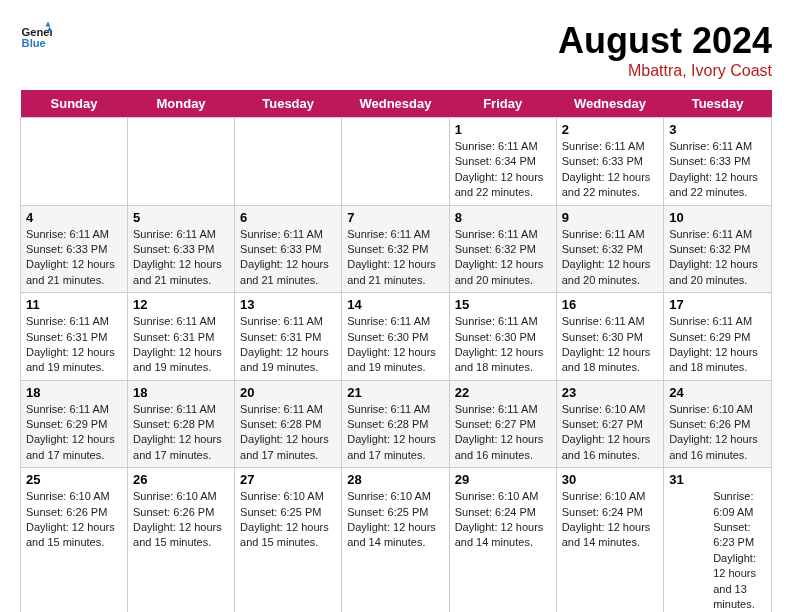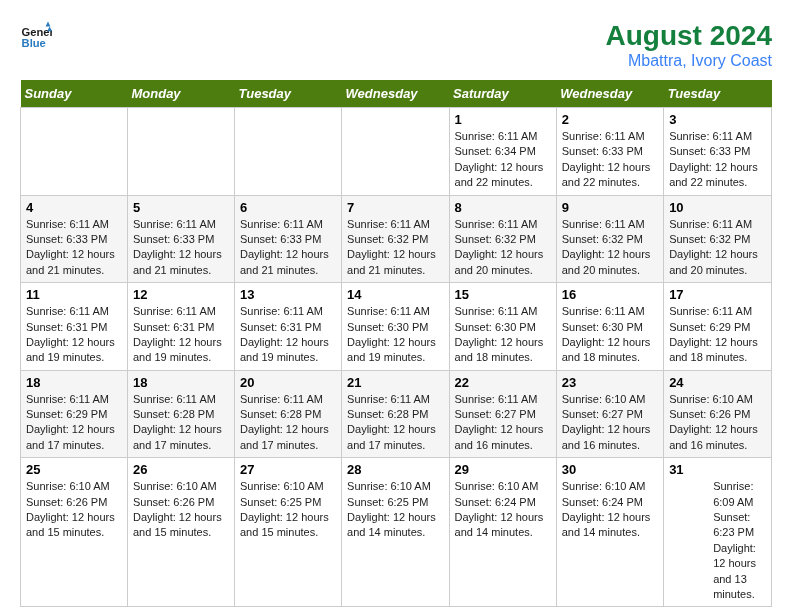--- a/index.html
+++ b/index.html
@@ -22,41 +22,40 @@
     }
     .logo-icon {
       width: 32px;
       height: 32px;
       margin-right: 4px;
     }
     .title-block {
       text-align: right;
     }
     .month-title {
-      font-size: 28px;
+      font-size: 36px;
       font-weight: bold;
-      color: #15803d;
+      color: #000000;
     }
     .location-title {
       font-size: 16px;
-      color: #3b82f6;
+      color: #b91c1c;
     }
     .calendar {
       width: 100%;
       border-collapse: collapse;
       font-size: 11px;
     }
     .calendar th {
-      background: #4d7c0f;
+      background: #be185d;
       color: #fff;
       padding: 6px 4px;
-      text-align: left;
+      text-align: center;
       font-size: 13px;
       font-weight: bold;
-      font-style: italic;
     }
     .calendar td {
       border: 1px solid #ccc;
       vertical-align: top;
       padding: 4px 5px;
       width: 108px;
       height: 85px;
       background: #fff;
     }
     .calendar tr:nth-child(even) td {
@@ -102,21 +101,21 @@
   </div>
 </div>
 
 <table class="calendar">
   <thead>
     <tr>
     <th>Sunday</th>
         <th>Monday</th>
         <th>Tuesday</th>
         <th>Wednesday</th>
-        <th>Saturday</th>
+        <th>Friday</th>
         <th>Wednesday</th>
         <th>Tuesday</th>
       </tr>
   </thead>
   <tbody id="calendar-body">
   <tr>
         <td class="empty-cell"></td>
         <td class="empty-cell"></td>
         <td class="empty-cell"></td>
         <td class="empty-cell"></td>

